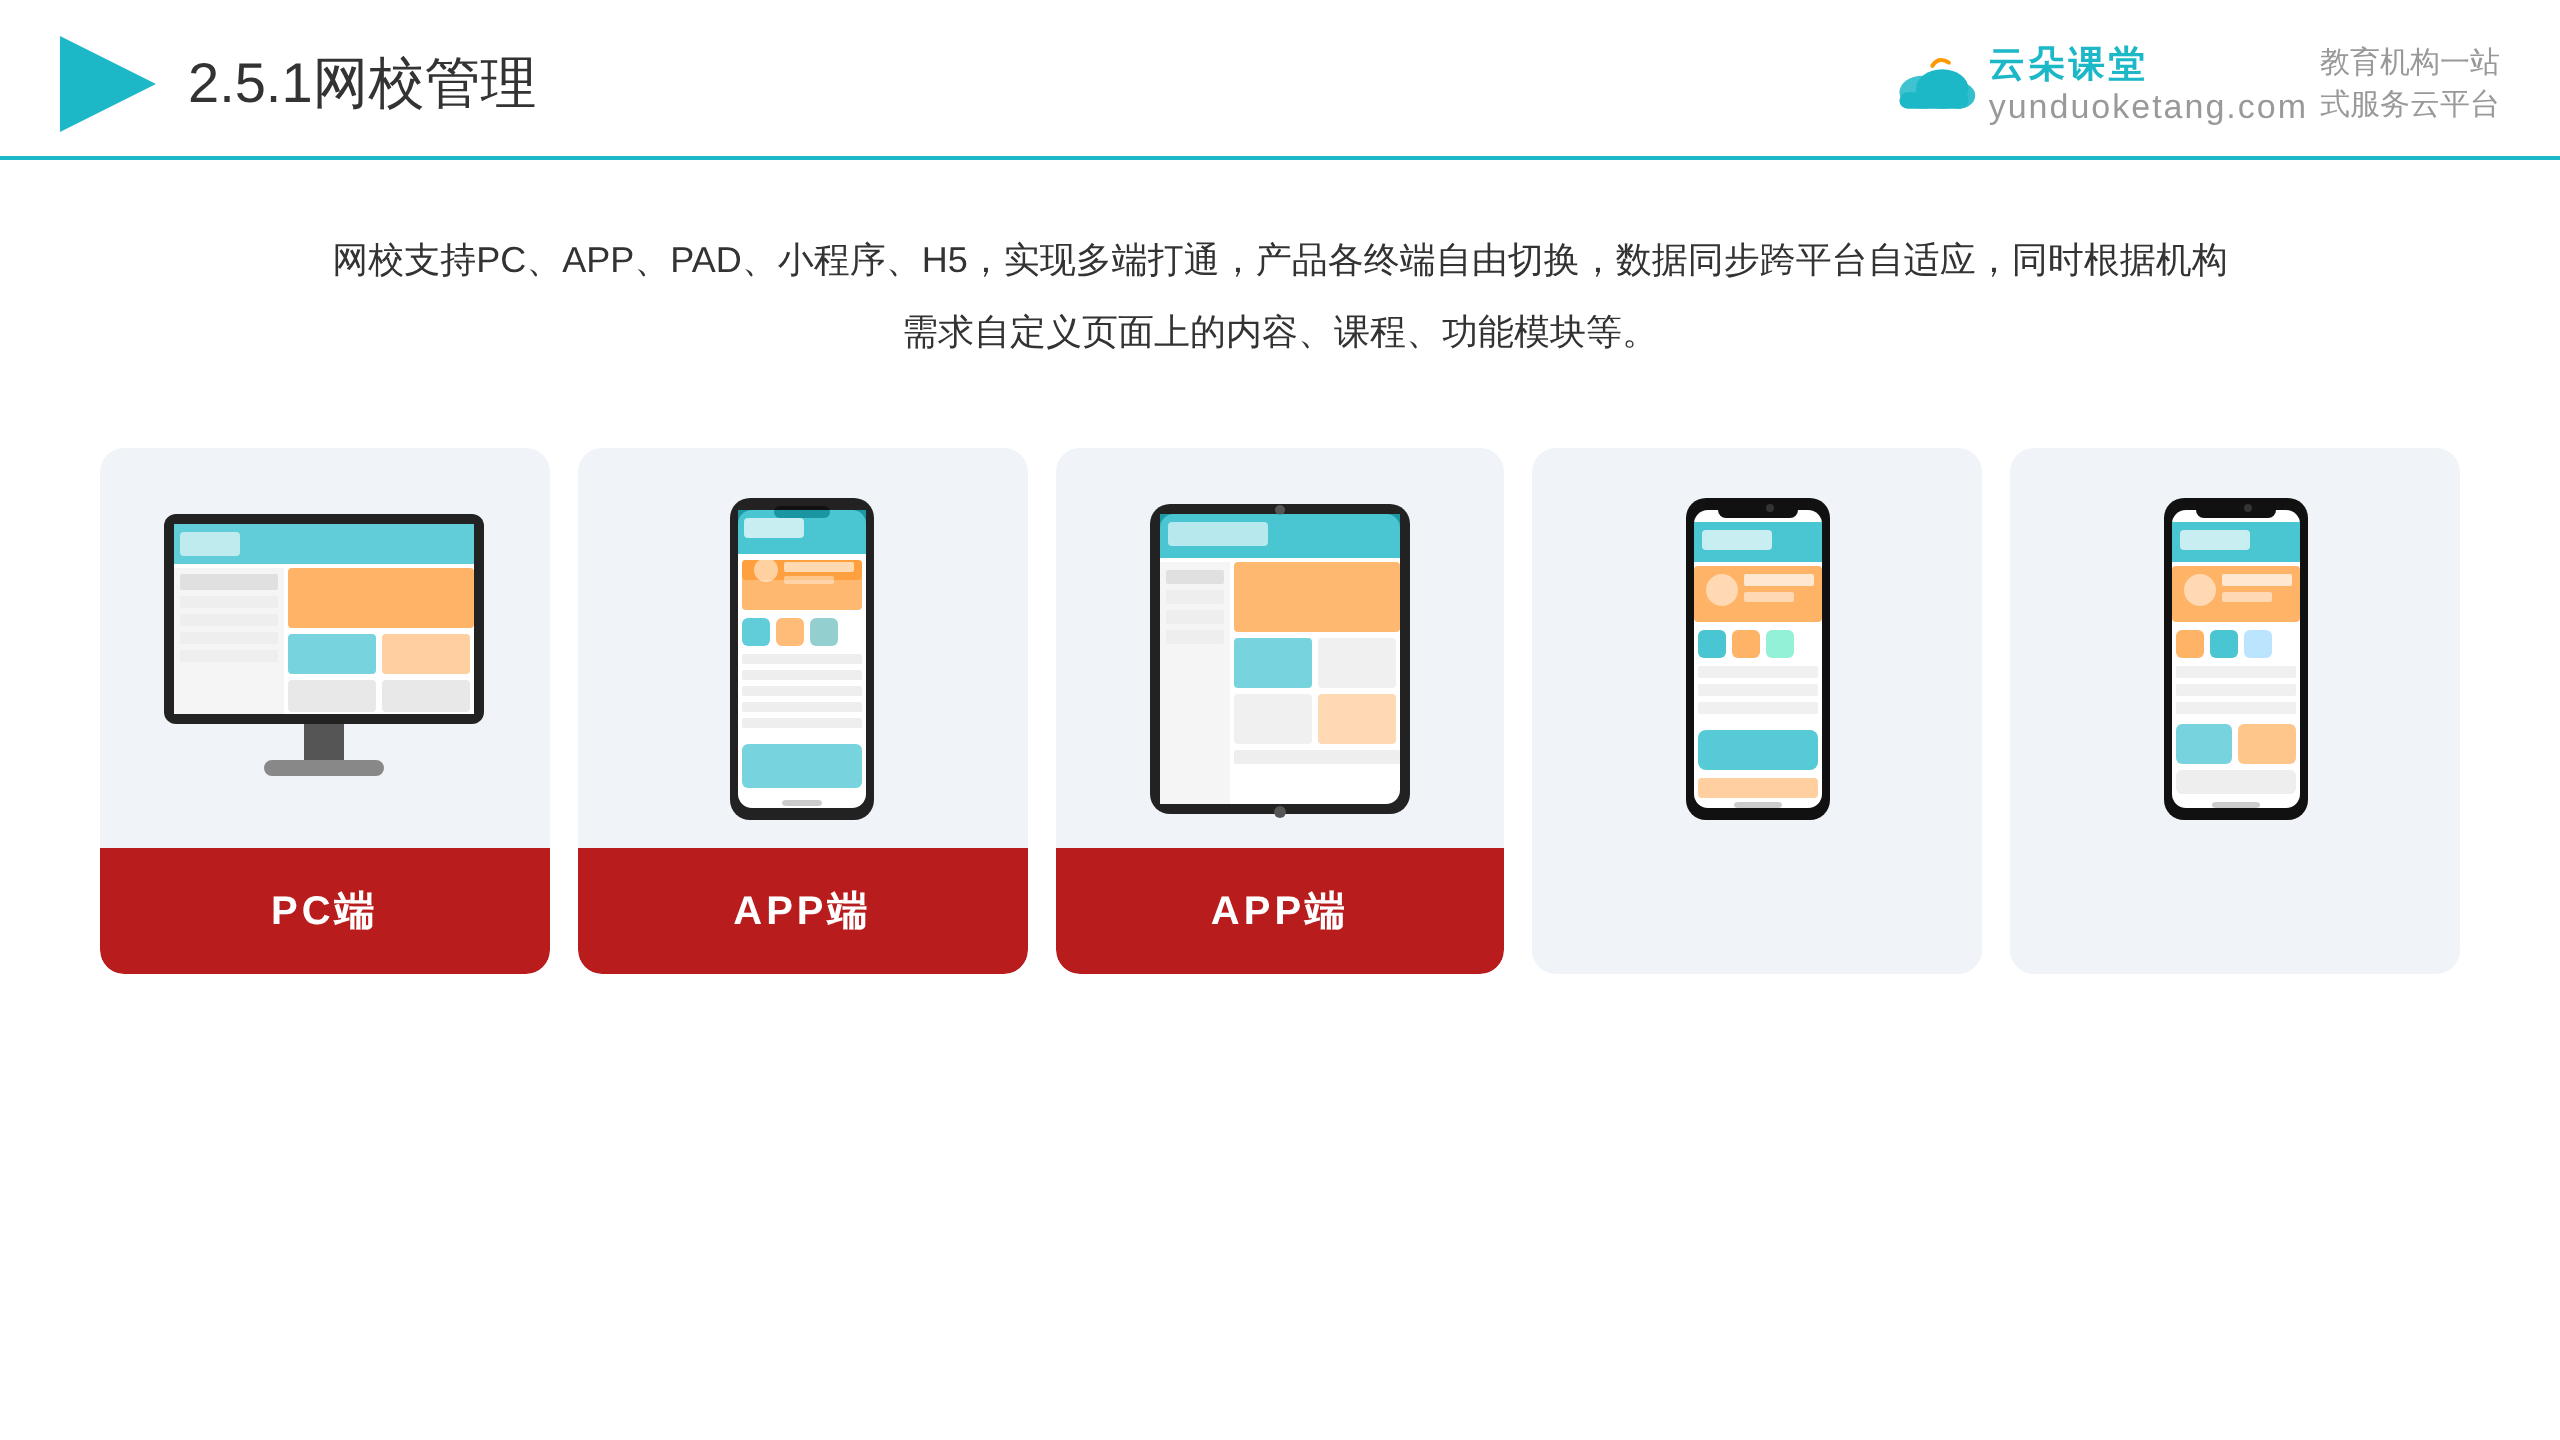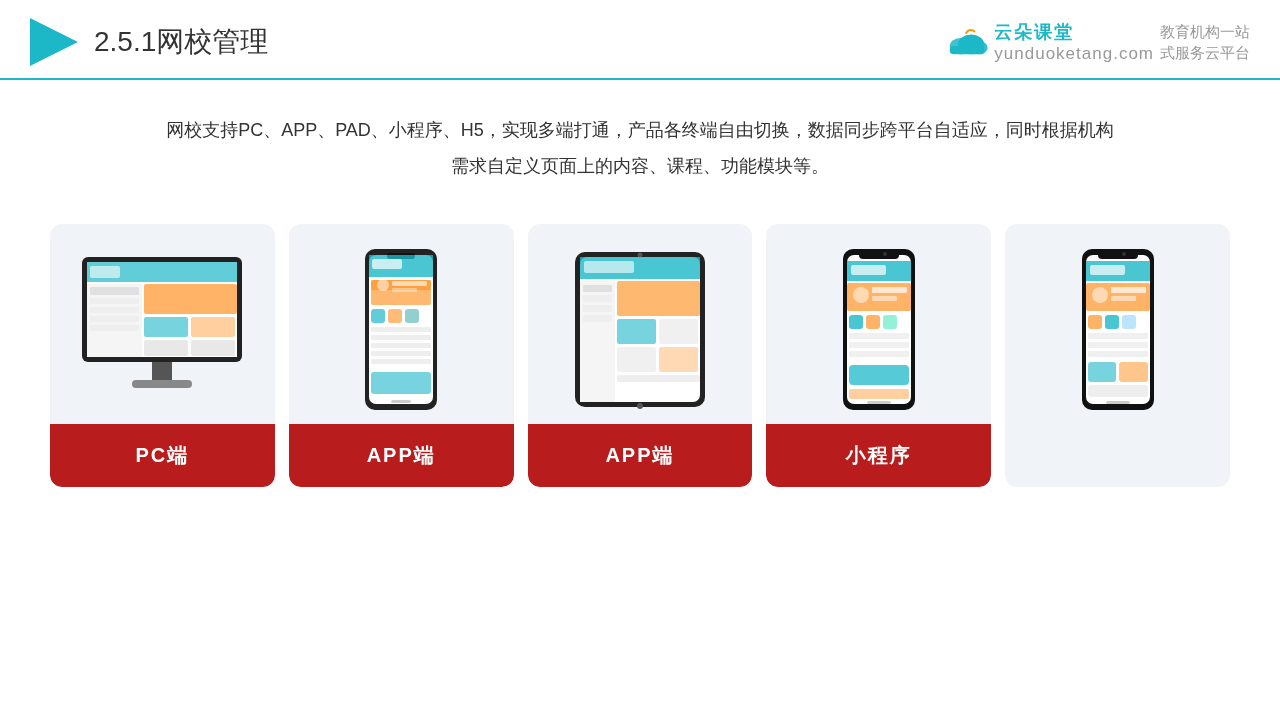--- a/index.html
+++ b/index.html
@@ -298,21 +298,20 @@
         <rect x="10" y="86" width="60" height="6" rx="1" fill="#f0f0f0"></rect>
         <rect x="10" y="95" width="60" height="6" rx="1" fill="#f0f0f0"></rect>
         <rect x="10" y="104" width="60" height="6" rx="1" fill="#f0f0f0"></rect>
 
         <rect x="10" y="118" width="60" height="20" rx="4" fill="#1db8c8" opacity="0.75"></rect>
         <rect x="10" y="142" width="60" height="10" rx="2" fill="#ffa040" opacity="0.5"></rect>
 
         <rect x="28" y="154" width="24" height="3" rx="2" fill="#ccc"></rect>
       </svg>
     </div>
-    <div class="card-label">小程序</div>
   </div>
 
   <div class="card">
     <div class="card-image-area">
       <svg class="phone-svg" viewBox="0 0 80 165">
         <rect x="4" y="2" width="72" height="161" rx="10" fill="#111"></rect>
         <rect x="8" y="8" width="64" height="149" rx="7" fill="#fff"></rect>
 
         <rect x="20" y="4" width="40" height="8" rx="4" fill="#111"></rect>
         <circle cx="46" cy="7" r="2" fill="#333"></circle>

